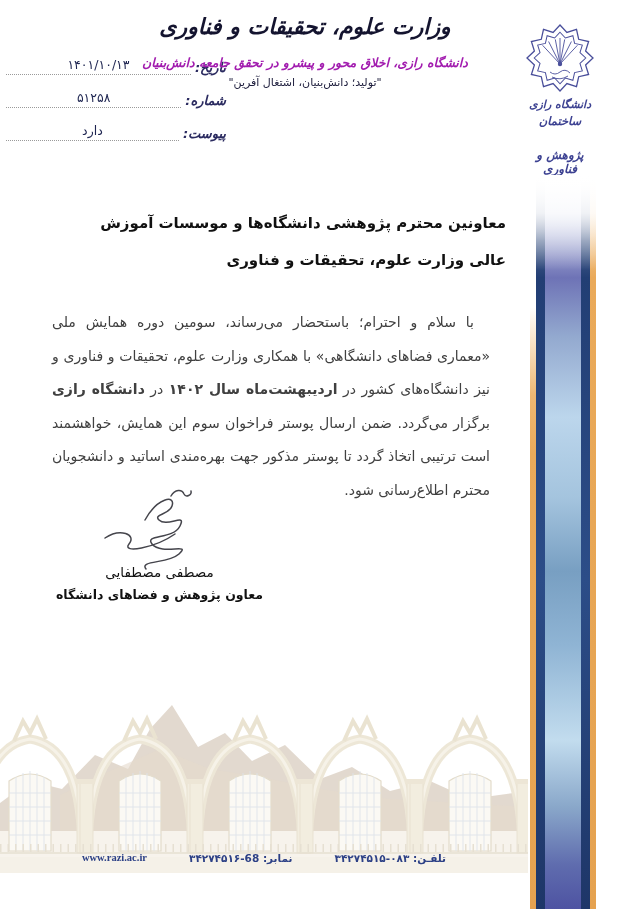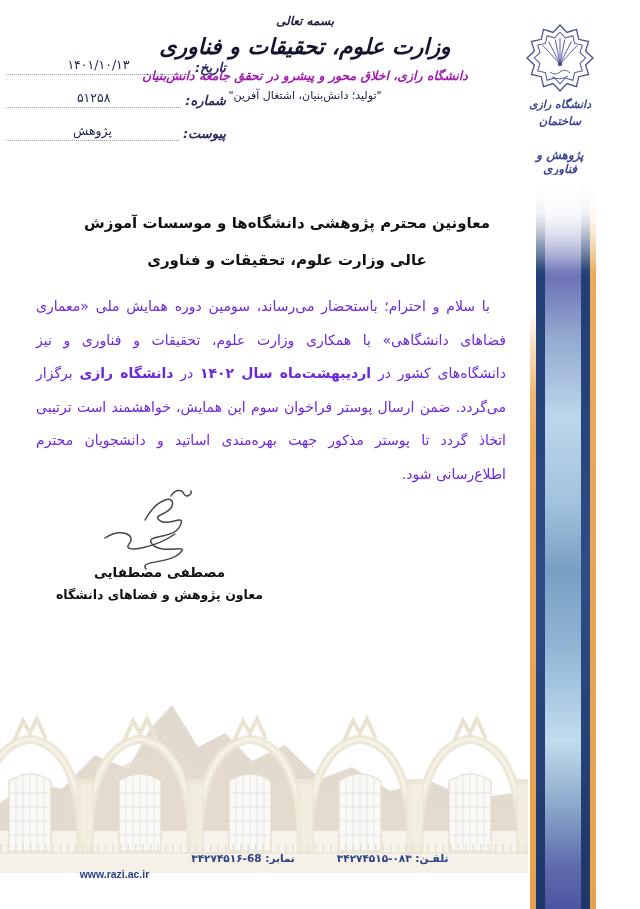--- a/index.html
+++ b/index.html
@@ -10,21 +10,21 @@
   }
   
   .ref-fields{position:absolute;left:6px;top:42px;width:220px;direction:rtl;}
   .ref-row{display:flex;align-items:flex-end;height:33px;}
   .ref-label{font-size:13px;font-weight:bold;font-style:italic;color:#2b2b60;white-space:nowrap;padding-left:4px;}
   .ref-leader{flex:1;border-bottom:1px dotted #9a9a9a;text-align:center;padding-bottom:1px;}
   .ref-value{font-size:12.5px;color:#1d2450;}
   
   .header-center{position:absolute;top:14px;right:150px;width:370px;text-align:center;}
   .bismillah{font-size:12px;font-weight:bold;font-style:italic;color:#20203f;margin-bottom:6px;}
-  .ministry{font-size:22px;font-weight:bold;font-style:italic;color:#14142f;letter-spacing:-0.5px;margin-bottom:9px;}
+  .ministry{font-size:22px;font-weight:bold;font-style:italic;color:#14142f;letter-spacing:-0.5px;margin-bottom:16px;}
   .motto-gold{font-size:12.5px;font-weight:bold;font-style:italic;color:#a21caf;margin-bottom:6px;}
   .slogan{font-size:11px;color:#20203f;}
   
   .logo-block{position:absolute;left:518px;top:20px;width:84px;text-align:center;}
   .logo-block svg{display:block;margin:0 auto;}
   .logo-line{font-weight:bold;font-style:italic;color:#3d4292;}
   .logo-line1{font-size:11px;margin-top:2px;}
   .logo-line2{font-size:11.5px;margin-top:3px;}
   .logo-line3{font-size:12px;margin-top:20px;}
   
@@ -33,61 +33,60 @@
   .rb-orange-l{width:6px;background:linear-gradient(to bottom,rgba(235,171,90,0) 0%,rgba(235,171,90,0) 18%,rgba(235,171,90,.85) 30%,#eaaa5a 38%,#e5a250 100%);}
   .rb-orange-r{width:6px;background:linear-gradient(to bottom,rgba(235,171,90,0) 0%,rgba(235,171,90,.7) 9%,#eaaa5a 14%,#e5a250 100%);}
   .rb-navy{width:9px;background:linear-gradient(to bottom,rgba(34,62,116,0) 0%,rgba(34,62,116,.8) 9%,#223e74 14%,#2c4d88 55%,#1e3668 100%);}
   .rb-core{width:36px;background:linear-gradient(to bottom,
       #ffffff 0%,#ccd2e9 6%,#6e73b6 14%,#93a9cf 22%,#bcd6ec 33%,
       #a4c4de 44%,#789fc2 54%,#8fb4d4 64%,#c2dcee 77%,
       #8aa8ca 86%,#5f6cae 94%,#4e53a2 100%);}
   .side-ribbon::after{content:"";position:absolute;top:0;left:0;right:0;height:95px;
       background:linear-gradient(to bottom,#fff 0%,rgba(255,255,255,.85) 40%,rgba(255,255,255,0) 100%);}
   
-  .recipient{position:absolute;top:205px;right:134px;left:68px;text-align:center;
+  .recipient{position:absolute;top:205px;right:134px;left:68px;text-align:right;
       font-size:15px;font-weight:bold;line-height:37px;color:#111;}
-  .paragraph{position:absolute;top:290px;right:134px;left:36px;margin:0;
-      font-size:14px;line-height:33.5px;text-align:justify;text-justify:inter-word;color:#6d28d9;}
+  .paragraph{position:absolute;top:290px;right:134px;left:36px;margin:16px;
+      font-size:14px;line-height:33.5px;text-align:justify;text-justify:inter-word;color:#404040;}
   .paragraph .indent{display:inline-block;width:16px;}
   .paragraph b{font-weight:bold;}
   
   .signature-block{position:absolute;left:52px;top:486px;width:215px;text-align:center;}
-  .sig-name{font-size:13.5px;font-weight:bold;color:#111;margin-top:-14px;text-align:center;}
+  .sig-name{font-size:13.5px;font-weight:normal;color:#111;margin-top:-14px;text-align:center;}
   .sig-title{font-size:12.5px;font-weight:bold;color:#111;margin-top:7px;}
   
   .campus-art{position:absolute;left:0;top:685px;}
   
   .footer{position:absolute;left:0;top:846px;width:528px;text-align:center;color:#2c4086;}
   .footer-address{font-size:10.5px;font-weight:bold;line-height:15px;}
   .footer-contacts{display:flex;justify-content:center;gap:42px;margin-top:6px;font-size:10.5px;font-weight:bold;direction:rtl;}
   .footer .num{letter-spacing:.5px;}
-  .footer .web{direction:ltr;font-family:Liberation Sans, sans-serif;margin-top:16px;}
+  .footer .web{direction:ltr;font-family:Liberation Serif, serif;}
 </style>
 </head>
 <body>
 
 <div class="page">
 
   <div class="ref-fields">
     <div class="ref-row">
       <span class="ref-label">تاریخ:</span>
       <span class="ref-leader"><span class="ref-value">۱۴۰۱/۱۰/۱۳</span></span>
     </div>
     <div class="ref-row">
       <span class="ref-label">شماره:</span>
       <span class="ref-leader"><span class="ref-value">۵۱۲۵۸</span></span>
     </div>
     <div class="ref-row">
       <span class="ref-label">پیوست:</span>
-      <span class="ref-leader"><span class="ref-value">پژوهش</span></span>
+      <span class="ref-leader"><span class="ref-value">دارد</span></span>
     </div>
   </div>
 
   <div class="header-center">
-    <div class="bismillah">بسمه تعالی</div>
     <div class="ministry">وزارت علوم، تحقیقات و فناوری</div>
     <div class="motto-gold">دانشگاه رازی، اخلاق محور و پیشرو در تحقق جامعه دانش‌بنیان</div>
     <div class="slogan">"تولید؛ دانش‌بنیان، اشتغال آفرین"</div>
   </div>
 
   <div class="logo-block">
     <svg width="74" height="76" viewBox="0 0 72 76">
       <g fill="none" stroke="#4a4f9b" stroke-width="1.3">
         <polygon points="36,5 42.9,12.4 52.5,9.4 54.7,19.3 64.6,21.5 61.6,31.1 69,38 61.6,44.9 64.6,54.5 54.7,56.7 52.5,66.6 42.9,63.6 36,71 29.1,63.6 19.5,66.6 17.3,56.7 7.4,54.5 10.4,44.9 3,38 10.4,31.1 7.4,21.5 17.3,19.3 19.5,9.4 29.1,12.4"></polygon>
         <polygon transform="translate(36,38) scale(0.78) translate(-36,-38)" points="36,5 42.9,12.4 52.5,9.4 54.7,19.3 64.6,21.5 61.6,31.1 69,38 61.6,44.9 64.6,54.5 54.7,56.7 52.5,66.6 42.9,63.6 36,71 29.1,63.6 19.5,66.6 17.3,56.7 7.4,54.5 10.4,44.9 3,38 10.4,31.1 7.4,21.5 17.3,19.3 19.5,9.4 29.1,12.4"></polygon>

